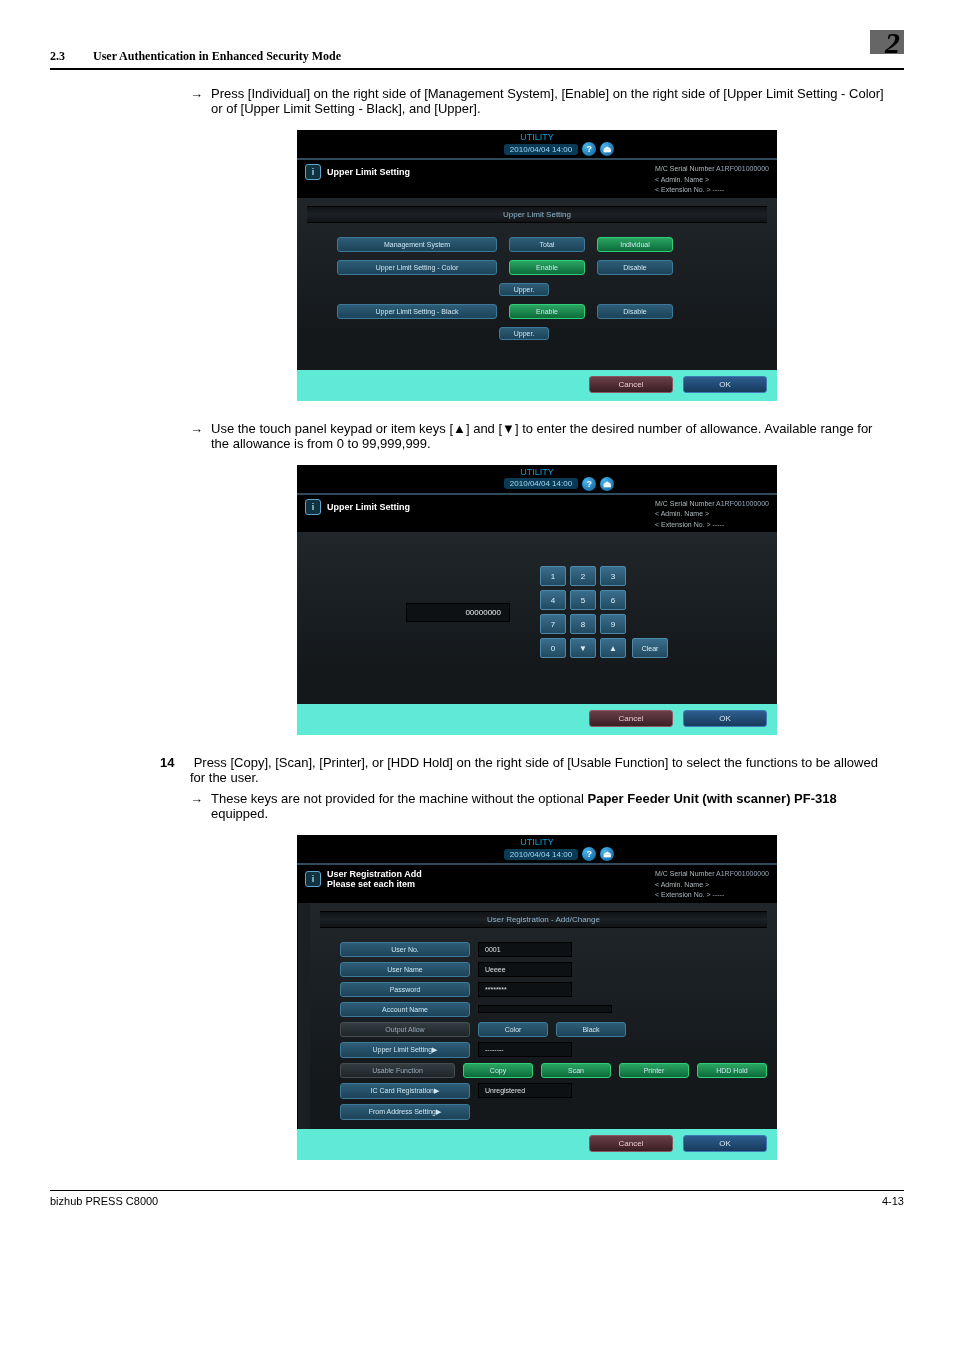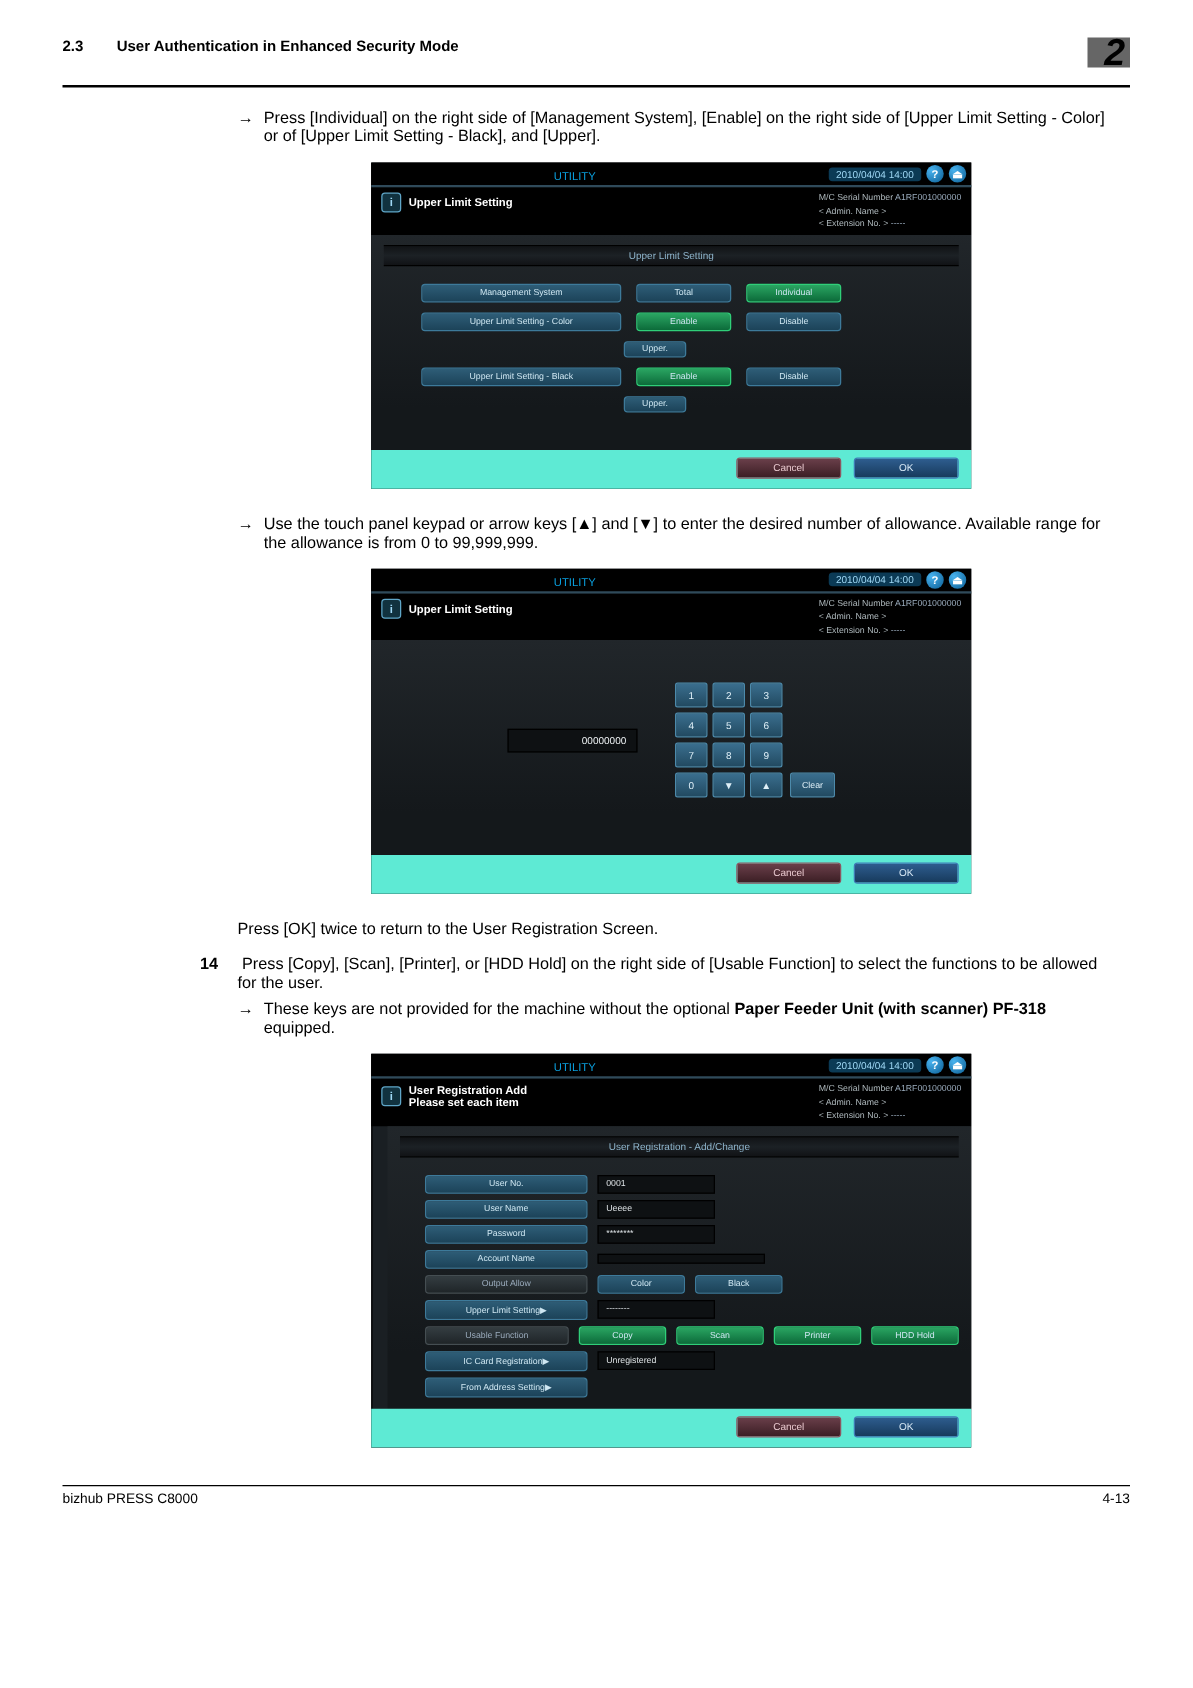--- a/index.html
+++ b/index.html
@@ -10,22 +10,24 @@
     font-size: 13px;
     width: 954px;
   }
   .page {
     padding: 30px 50px 30px 50px;
     min-height: 1280px;
     position: relative;
   }
   .hdr {
     display: flex;
+    align-items: flex-end;
     justify-content: space-between;
     margin-bottom: 4px;
+    font-family: Liberation Serif, serif;
   }
   .hdr-left {
     font-size: 12px;
     font-weight: bold;
   }
   .hdr-left .secnum { display:inline-block; width:40px; }
   .bignum-wrap {
     position: relative;
     width: 34px; height: 34px;
   }
@@ -51,23 +53,24 @@
   .panel {
     width: 480px;
     margin: 14px auto 20px auto;
     background: #1a1f23;
     color: #e0e6ea;
     font-family: "Verdana", sans-serif;
     font-size: 8px;
     box-shadow: inset 0 0 0 1px #000;
   }
   .panel .topbar {
-    display:flex; align-items:flex-end; justify-content:space-between;
+    display:flex; align-items:center; justify-content:space-between;
     background:#000; padding:2px 4px;
     border-bottom:2px solid #2f4a5a;
+    flex-direction:column;
   }
   .tb-left { display:flex; align-items:center; gap:4px; }
   .tb-center { color:#0aa0df; font-size:9px; }
   .tb-right { display:flex; align-items:center; gap:4px; }
   .tb-time {
     background:#0b3a55; color:#9fd8f5; padding:1px 6px; border-radius:3px;
     font-size:8px;
     margin-left:44px;
   }
   .tb-icon {
@@ -262,21 +265,21 @@
       </div>
       <div class="footer-btns">
         <div class="fbtn cancel">Cancel</div>
         <div class="fbtn ok">OK</div>
       </div>
     </div>
 
     <div class="arrow-item">
       <span class="arrow">→</span>
       <span>
-        <span>Use the touch panel keypad or arrow keys [▲] and [▼] to enter the desired number of allowance.</span>
+        <span>Use the touch panel keypad or item keys [▲] and [▼] to enter the desired number of allowance.</span>
         <span>Available range for the allowance is from 0 to 99,999,999.</span>
       </span>
     </div>
 
     <div class="panel">
       <div class="topbar">
         <div class="tb-left"></div>
         <div class="tb-center">UTILITY</div>
         <div class="tb-right">
           <span class="tb-time">2010/04/04 14:00</span>
@@ -324,21 +327,20 @@
             <div class="key clear">Clear</div>
           </div>
         </div>
       </div>
       <div class="footer-btns">
         <div class="fbtn cancel">Cancel</div>
         <div class="fbtn ok">OK</div>
       </div>
     </div>
 
-    <p>Press [OK] twice to return to the User Registration Screen.</p>
 
     <div class="step-line">
       <span class="step-num">14</span>
       <span>Press [Copy], [Scan], [Printer], or [HDD Hold] on the right side of [Usable Function] to select the functions to be allowed for the user.</span>
     </div>
     <div class="arrow-item" style="margin-left:0px;">
       <span class="arrow">→</span>
       <span>
         <span>These keys are not provided for the machine without the optional </span><b>Paper Feeder Unit (with scanner) PF-318</b><span> equipped.</span>
       </span>

